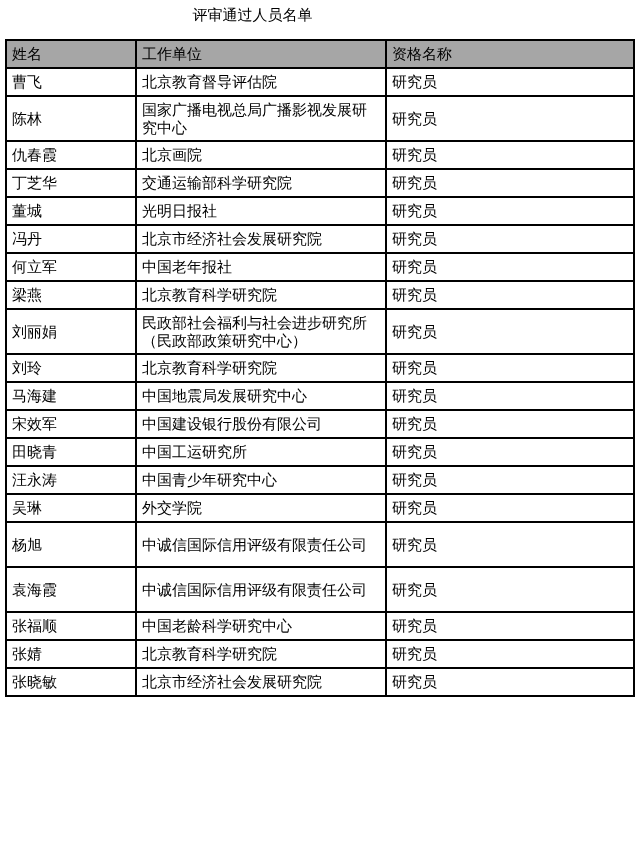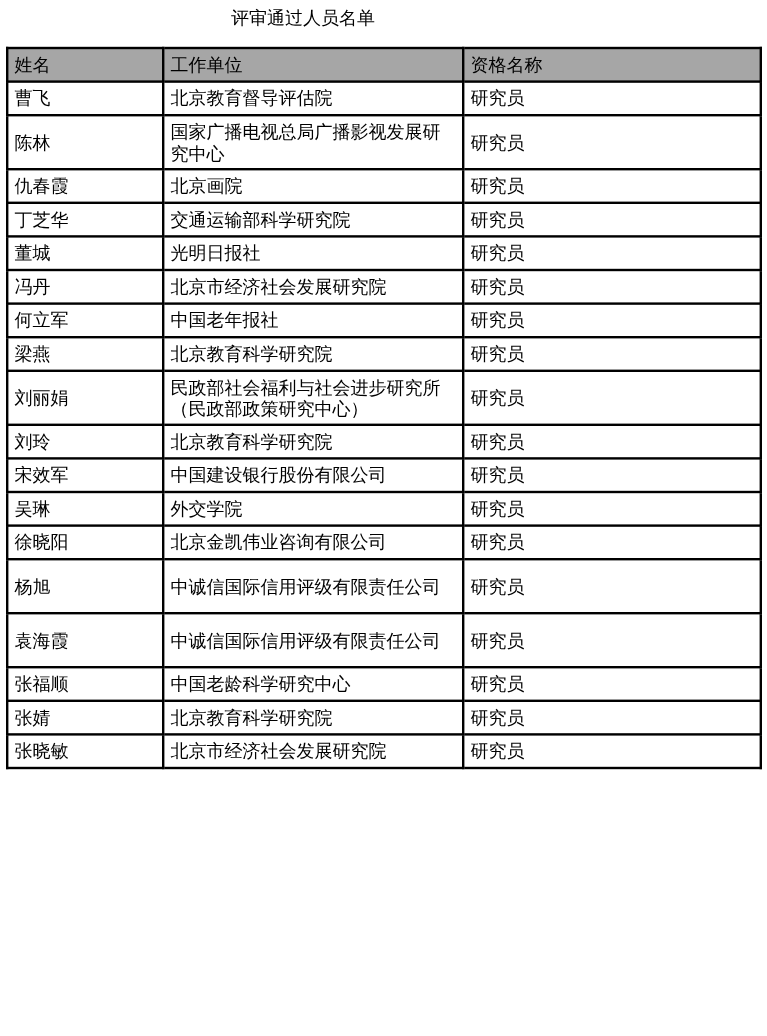--- a/index.html
+++ b/index.html
@@ -79,32 +79,42 @@
         <td>刘丽娟</td>
         <td>民政部社会福利与社会进步研究所（民政部政策研究中心）</td>
         <td>研究员</td>
       </tr>
       <tr>
         <td>刘玲</td>
         <td>北京教育科学研究院</td>
         <td>研究员</td>
       </tr>
       <tr>
+        <td>马海建</td>
+        <td>中国地震局发展研究中心</td>
+        <td>研究员</td>
+      </tr>
+      <tr>
         <td>宋效军</td>
         <td>中国建设银行股份有限公司</td>
         <td>研究员</td>
       </tr>
       <tr>
-        <td>吴琳</td>
-        <td>外交学院</td>
+        <td>田晓青</td>
+        <td>中国工运研究所</td>
         <td>研究员</td>
       </tr>
       <tr>
-        <td>徐晓阳</td>
-        <td>北京金凯伟业咨询有限公司</td>
+        <td>汪永涛</td>
+        <td>中国青少年研究中心</td>
+        <td>研究员</td>
+      </tr>
+      <tr>
+        <td>吴琳</td>
+        <td>外交学院</td>
         <td>研究员</td>
       </tr>
       <tr class="tall">
         <td>杨旭</td>
         <td>中诚信国际信用评级有限责任公司</td>
         <td>研究员</td>
       </tr>
       <tr class="tall">
         <td>袁海霞</td>
         <td>中诚信国际信用评级有限责任公司</td>

